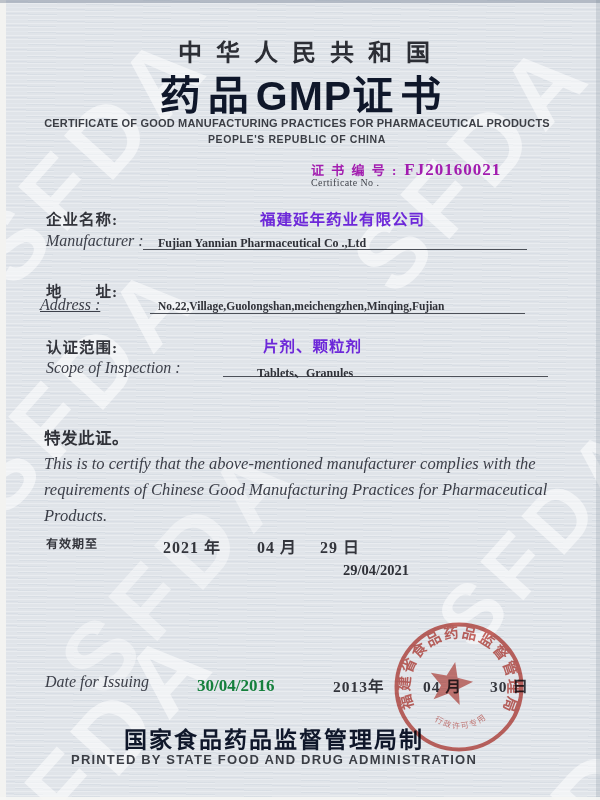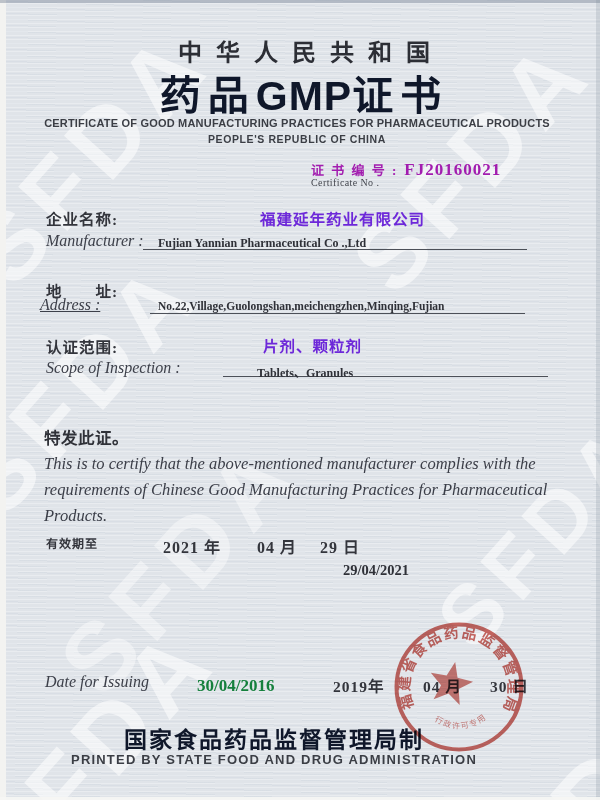--- a/index.html
+++ b/index.html
@@ -173,21 +173,21 @@
   </div>
   <div class="abs v-date-cn v-d">
     <span>29</span> <span>日</span>
   </div>
   <div class="abs v-val-en">29/04/2021</div>
 
 
   <div class="abs d-lbl-en">Date for Issuing</div>
   <div class="abs d-val-en">30/04/2016</div>
   <div class="abs d-cn d-y">
-    <span>2019</span><span>年</span>
+    <span>2013</span><span>年</span>
   </div>
   <div class="abs d-cn d-m">
     <span>04</span> <span>月</span>
   </div>
   <div class="abs d-cn d-dd">
     <span>30</span> <span>日</span>
   </div>
 
   <div class="abs foot-wrap"><span class="foot-cn">国家食品药品监督管理局制</span></div>
   <div class="abs foot-wrap-en"><span class="foot-en">PRINTED BY STATE FOOD AND DRUG ADMINISTRATION</span></div>

